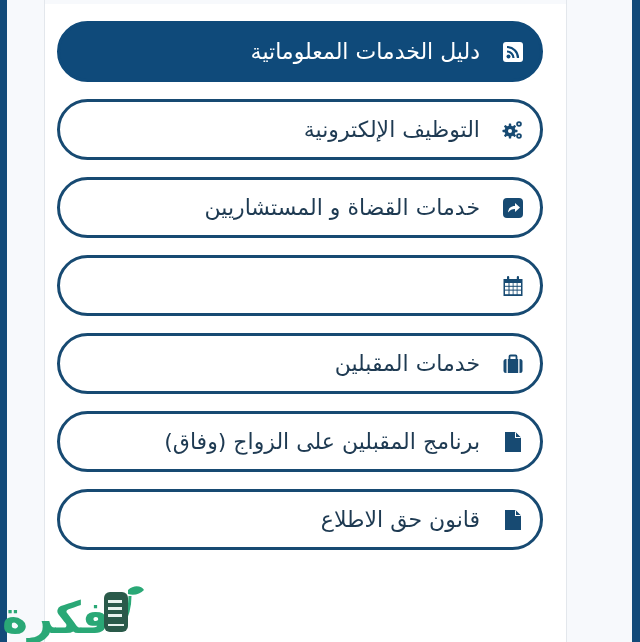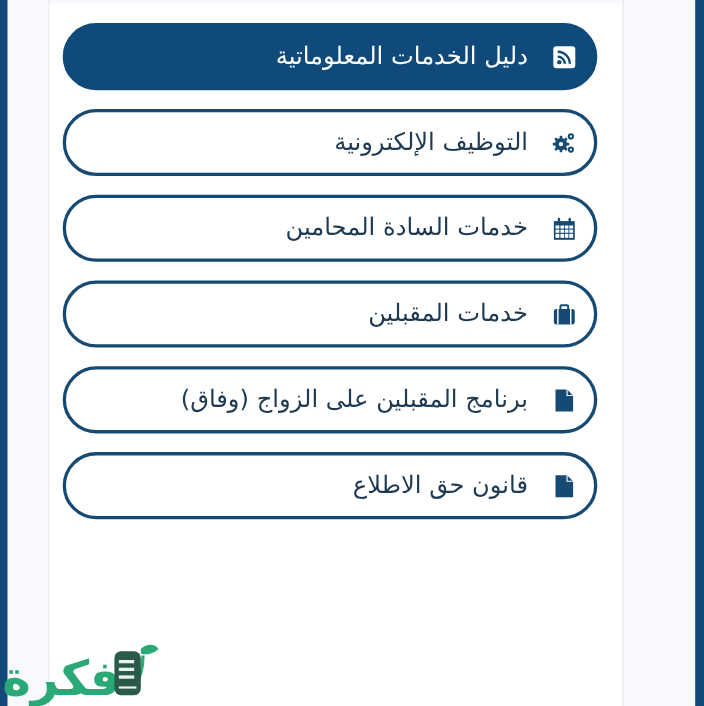--- a/index.html
+++ b/index.html
@@ -53,23 +53,31 @@
               <circle cx="17" cy="5" r="2.8"></circle>
               <circle cx="17" cy="17" r="2.8"></circle>
             </g>
             <circle cx="8" cy="12" r="2" fill="#fff"></circle>
             <circle cx="17" cy="5" r="1" fill="#fff"></circle>
             <circle cx="17" cy="17" r="1" fill="#fff"></circle>
           </svg>
       </span>
     </div>
 
+    <div class="item">
+      <span class="label">خدمات القضاة و المستشاريين</span>
+      <span class="icon">
+        <svg viewBox="0 0 22 22">
+            <rect x="1" y="1" width="20" height="20" rx="4" fill="#174a72"></rect>
+            <path d="M6 16c0-5 3-7 7-7V6l5 4.5-5 4.5v-3c-3 0-5 1-7 3.5z" fill="#fff"></path>
+          </svg>
+      </span>
+    </div>
 
     <div class="item">
-      <span class="label">خدمات السادة المحامين</span>
       <span class="icon">
         <svg viewBox="0 0 22 22">
             <rect x="1.5" y="4" width="19" height="17" fill="#174a72"></rect>
             <g fill="#fff">
               <rect x="3" y="8" width="3.5" height="2.8"></rect>
               <rect x="7.5" y="8" width="3.2" height="2.8"></rect>
               <rect x="11.5" y="8" width="3.2" height="2.8"></rect>
               <rect x="15.5" y="8" width="3.5" height="2.8"></rect>
               <rect x="3" y="11.8" width="3.5" height="2.8"></rect>
               <rect x="7.5" y="11.8" width="3.2" height="2.8"></rect>

